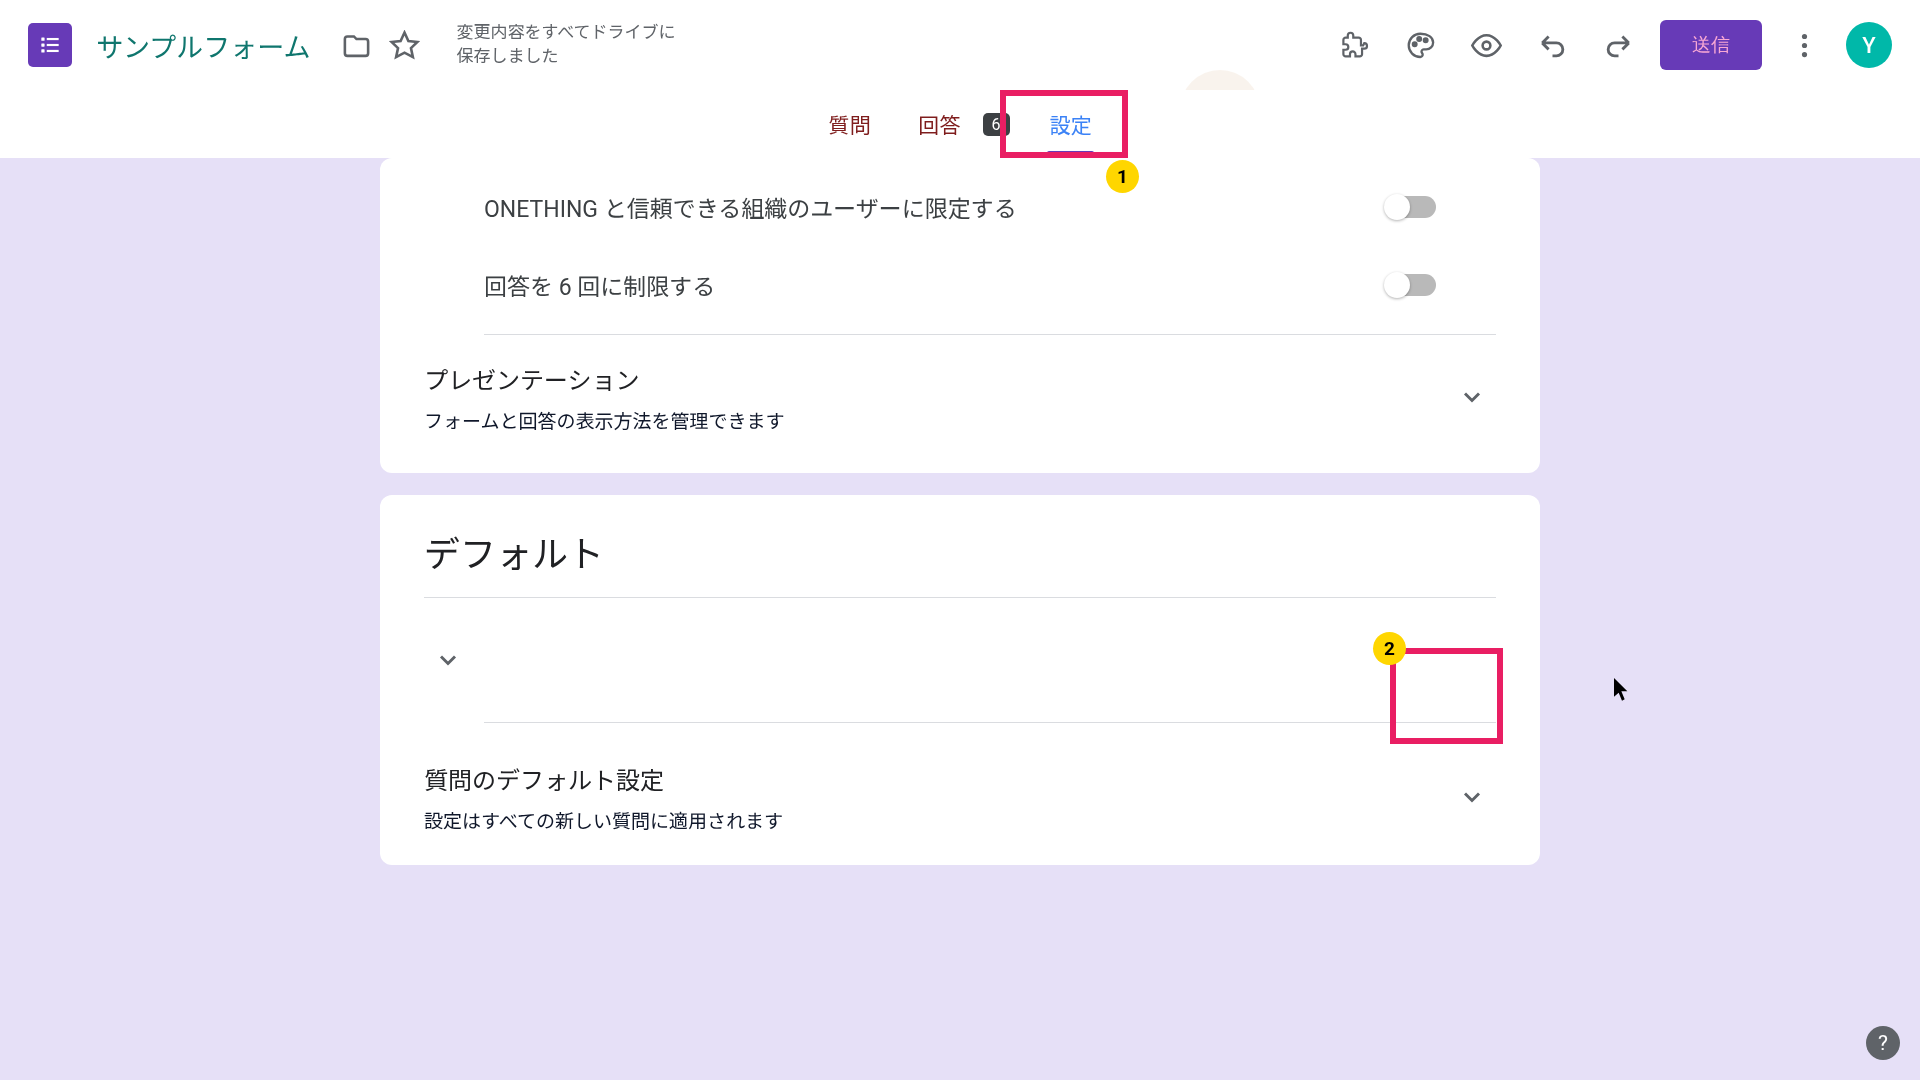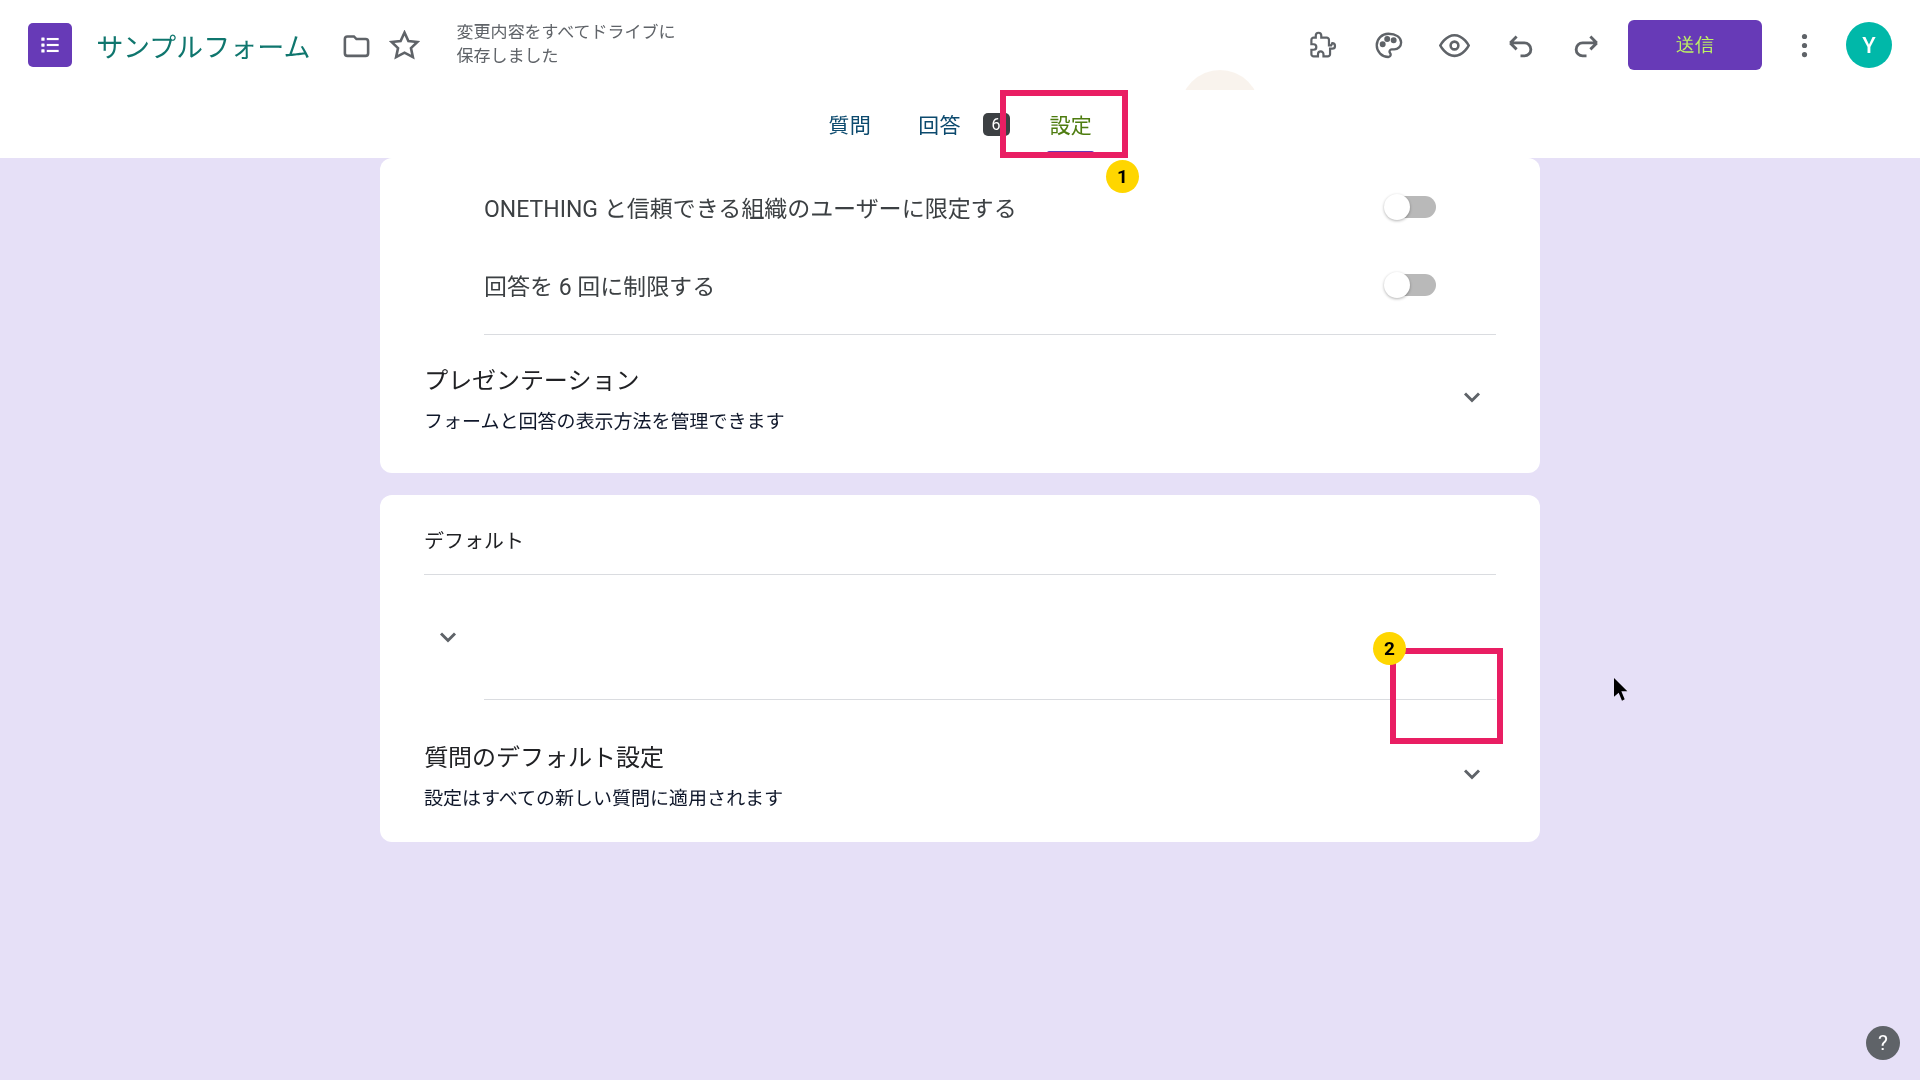--- a/index.html
+++ b/index.html
@@ -7,31 +7,31 @@
     
     .header { background: #fff; height: 90px; display: flex; align-items: center; padding: 0 28px; }
     .app-icon { width: 44px; height: 44px; background: #673ab7; border-radius: 5px; display: flex; align-items: center; justify-content: center; margin-right: 24px; }
     .app-icon svg { width: 26px; height: 26px; }
     .title { font-size: 27px; color: #0f766e; font-weight: 400; margin-right: 22px; }
     .header-icon { width: 40px; height: 40px; display: flex; align-items: center; justify-content: center; color: #5f6368; margin: 0 4px; cursor: pointer; }
     .header-icon svg { width: 31px; height: 31px; }
     .save-status { margin-left: 28px; color: #5f6368; font-size: 17px; line-height: 1.4; }
     .header-spacer { flex: 1; }
     .header-right { display: flex; align-items: center; gap: 18px; }
-    .submit-btn { background: #673ab7; color: #bef264; border: none; padding: 12px 48px; font-size: 19px; border-radius: 6px; cursor: pointer; font-weight: 500; }
+    .submit-btn { background: #673ab7; color: #f9a8d4; border: none; padding: 12px 32px; font-size: 19px; border-radius: 6px; cursor: pointer; font-weight: 500; }
     .avatar { width: 46px; height: 46px; border-radius: 50%; background: #00b8a9; color: #fff; display: flex; align-items: center; justify-content: center; font-size: 22px; font-weight: 500; cursor: pointer; }
     
     .mascot-bg { position: absolute; top: 50px; right: 640px; width: 200px; height: 170px; opacity: 0.12; z-index: 0; }
     .mascot-circle1 { position: absolute; width: 80px; height: 80px; background: #d4a574; border-radius: 50%; top: 20px; left: 100px; }
     .mascot-circle2 { position: absolute; width: 70px; height: 70px; background: #fff; border-radius: 50%; top: 50px; left: 40px; border: 3px solid #888; }
     .mascot-tri { position: absolute; width: 0; height: 0; border-left: 30px solid transparent; border-right: 30px solid transparent; border-top: 45px solid #e74c3c; top: 95px; left: 55px; }
     
     .tabs { background: #fff; height: 68px; display: flex; align-items: center; justify-content: center; gap: 32px; position: relative; z-index: 1; }
-    .tab { font-size: 21px; color: #0c4a6e; padding: 16px 8px; cursor: pointer; position: relative; }
-    .tab.active { color: #4d7c0f; }
+    .tab { font-size: 21px; color: #7f1d1d; padding: 16px 8px; cursor: pointer; position: relative; }
+    .tab.active { color: #3b82f6; }
     .tab.active::after { content: ''; position: absolute; bottom: 0; left: 10%; width: 80%; height: 4px; background: #673ab7; border-radius: 2px 2px 0 0; }
     .badge { background: #3c4043; color: #fff; font-size: 16px; padding: 2px 9px; border-radius: 5px; margin-left: -18px; }
     
     .main { padding: 0; display: flex; flex-direction: column; align-items: center; position: relative; z-index: 1; }
     .card { background: #fff; width: 1160px; border-radius: 12px; padding: 0; margin-bottom: 22px; }
     .card-inner { padding: 16px 44px 30px 44px; }
     .card-inner.defaults { padding: 30px 44px 32px 44px; }
     
     .setting-item { display: flex; align-items: center; justify-content: space-between; padding: 16px 60px 16px 60px; margin-bottom: 12px; }
     .setting-item:last-of-type { margin-bottom: 0; }
@@ -41,21 +41,21 @@
     .toggle::after { content: ''; position: absolute; width: 26px; height: 26px; background: #fff; border-radius: 50%; top: -2px; left: -2px; box-shadow: 0 1px 3px rgba(0,0,0,0.3); }
     
     .divider { height: 1px; background: #dadce0; margin: 16px 0; }
     
     .section-row { display: flex; align-items: center; justify-content: space-between; padding: 10px 0; }
     .section-text h3 { font-size: 24px; color: #202124; font-weight: 400; margin-bottom: 10px; }
     .section-text p { font-size: 19px; color: #0f172a; }
     .expand-btn { width: 48px; height: 48px; display: flex; align-items: center; justify-content: center; cursor: pointer; }
     .expand-btn svg { width: 28px; height: 28px; }
     
-    .section-title { font-size: 20px; color: #202124; margin-bottom: 20px; }
+    .section-title { font-size: 36px; color: #202124; margin-bottom: 20px; }
     
     .pink-box { position: absolute; border: 6px solid #e91e63; pointer-events: none; z-index: 10; }
     .pink-box.box1 { top: 90px; left: 1000px; width: 128px; height: 68px; }
     .pink-box.box2 { top: 648px; left: 1390px; width: 113px; height: 96px; }
     .circle-marker { position: absolute; width: 33px; height: 33px; background: #ffd600; border-radius: 50%; display: flex; align-items: center; justify-content: center; font-size: 19px; font-weight: 700; color: #000; z-index: 11; pointer-events: none; }
     .circle-marker.m1 { top: 160px; left: 1106px; }
     .circle-marker.m2 { top: 632px; left: 1373px; }
     
     .help-fab { position: fixed; bottom: 20px; right: 20px; width: 34px; height: 34px; background: #5f6368; border-radius: 50%; display: flex; align-items: center; justify-content: center; color: #fff; font-size: 21px; cursor: pointer; }
     

